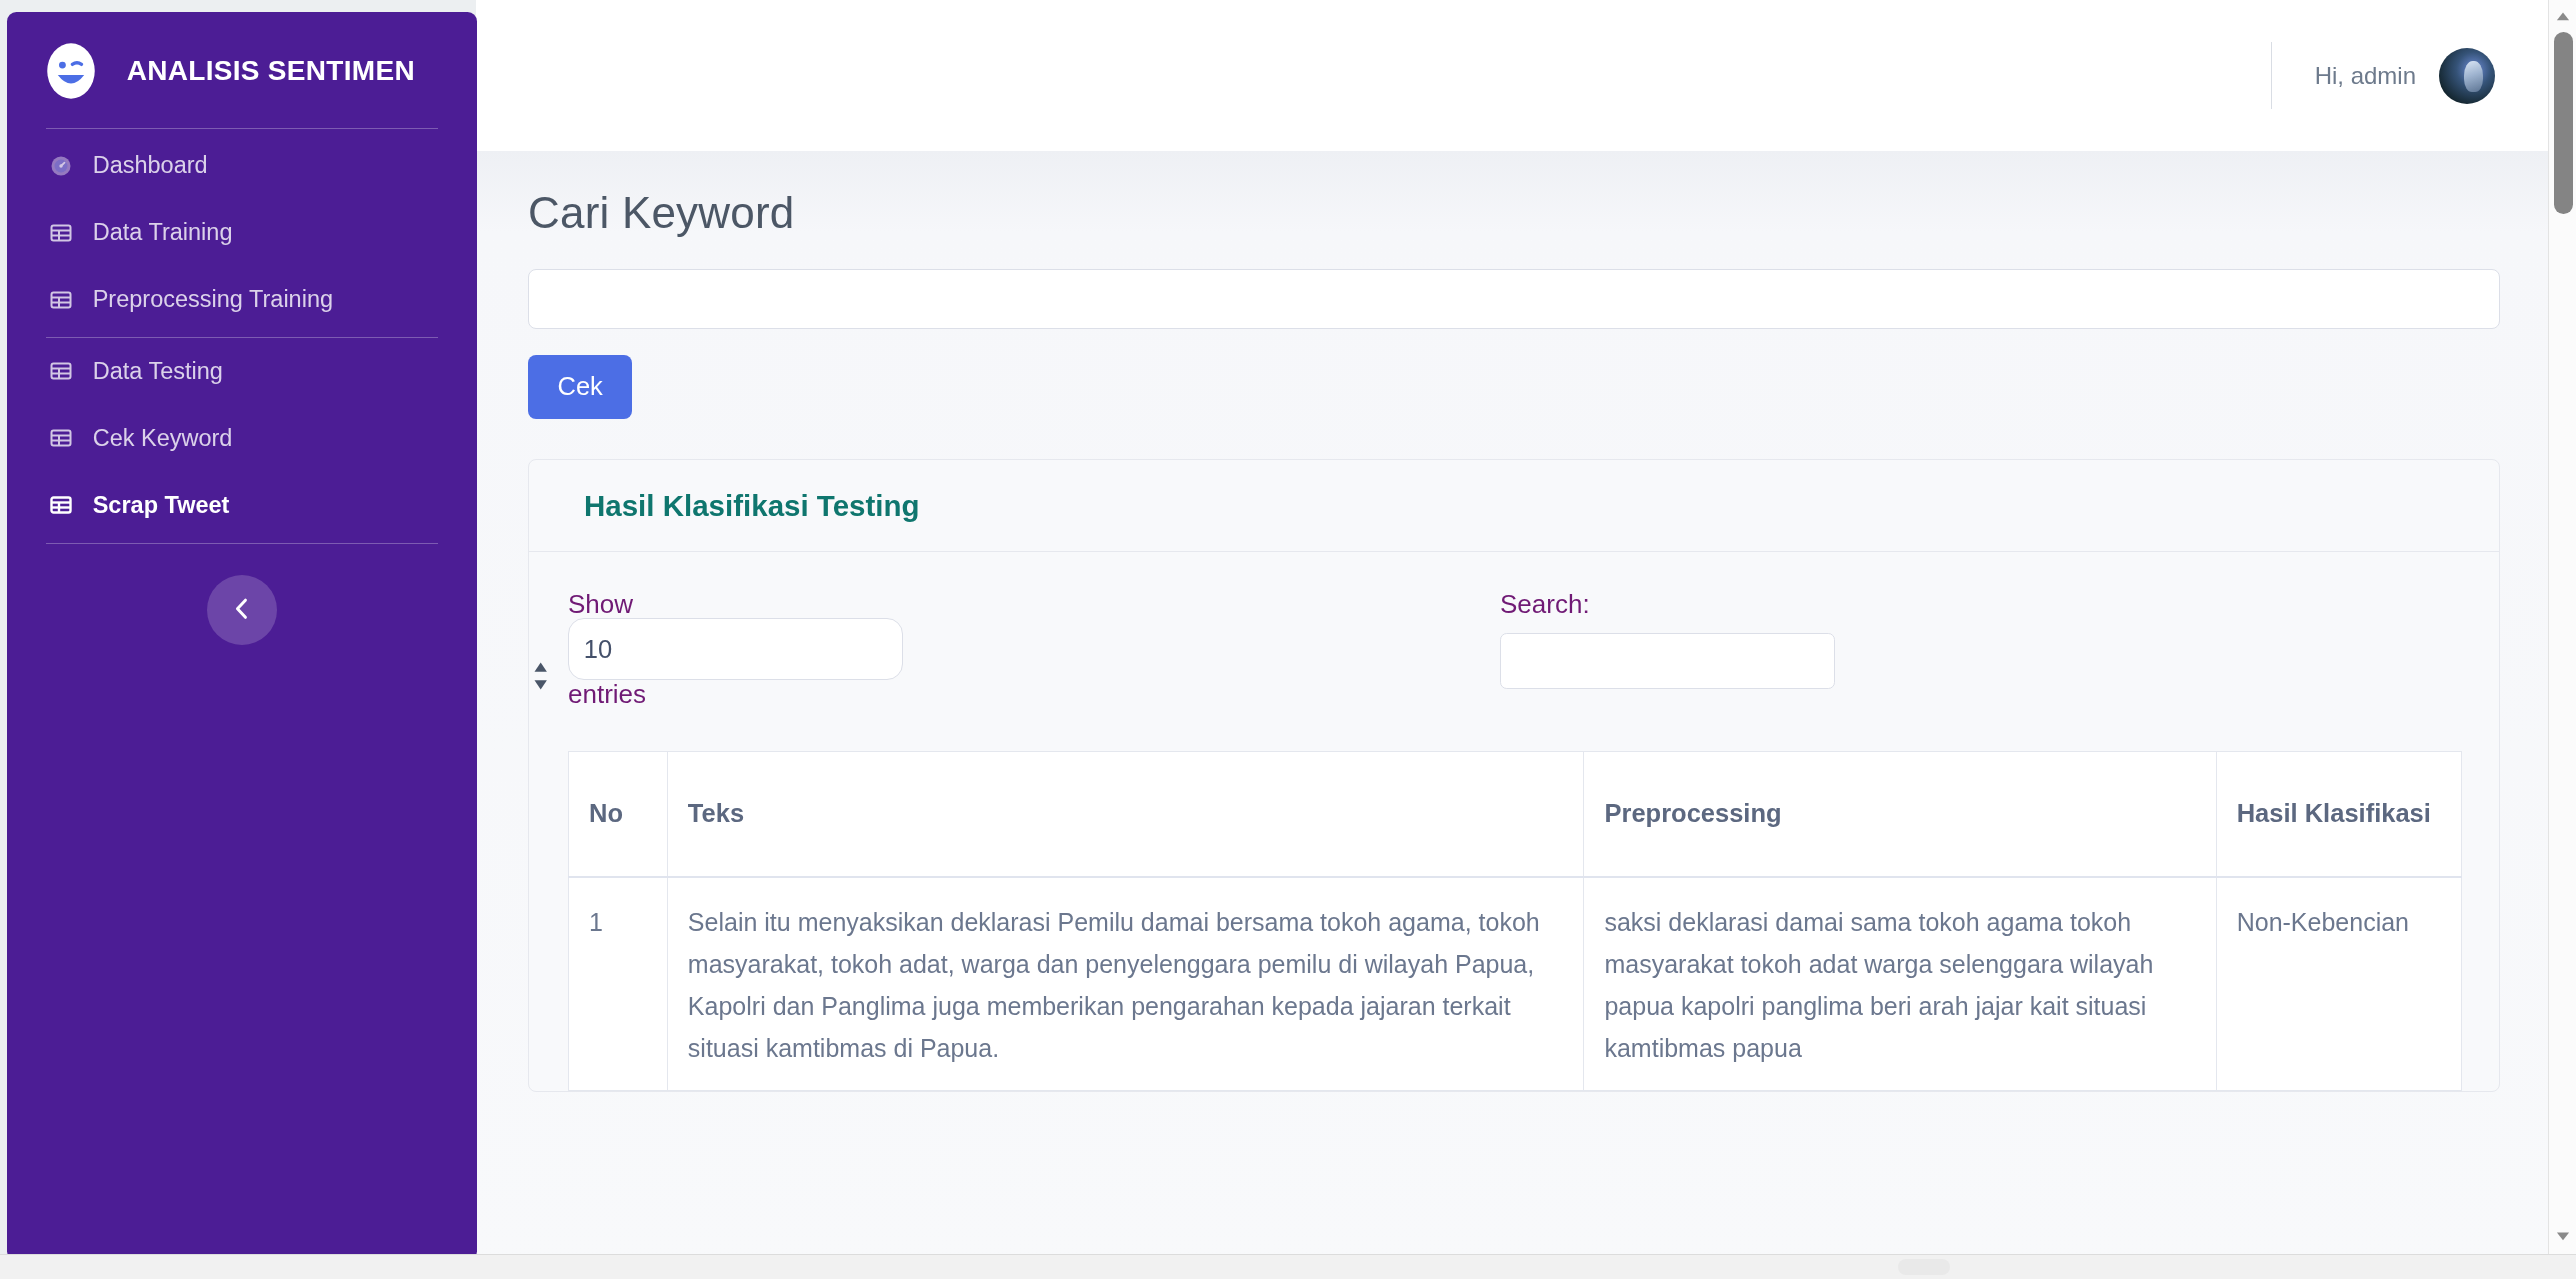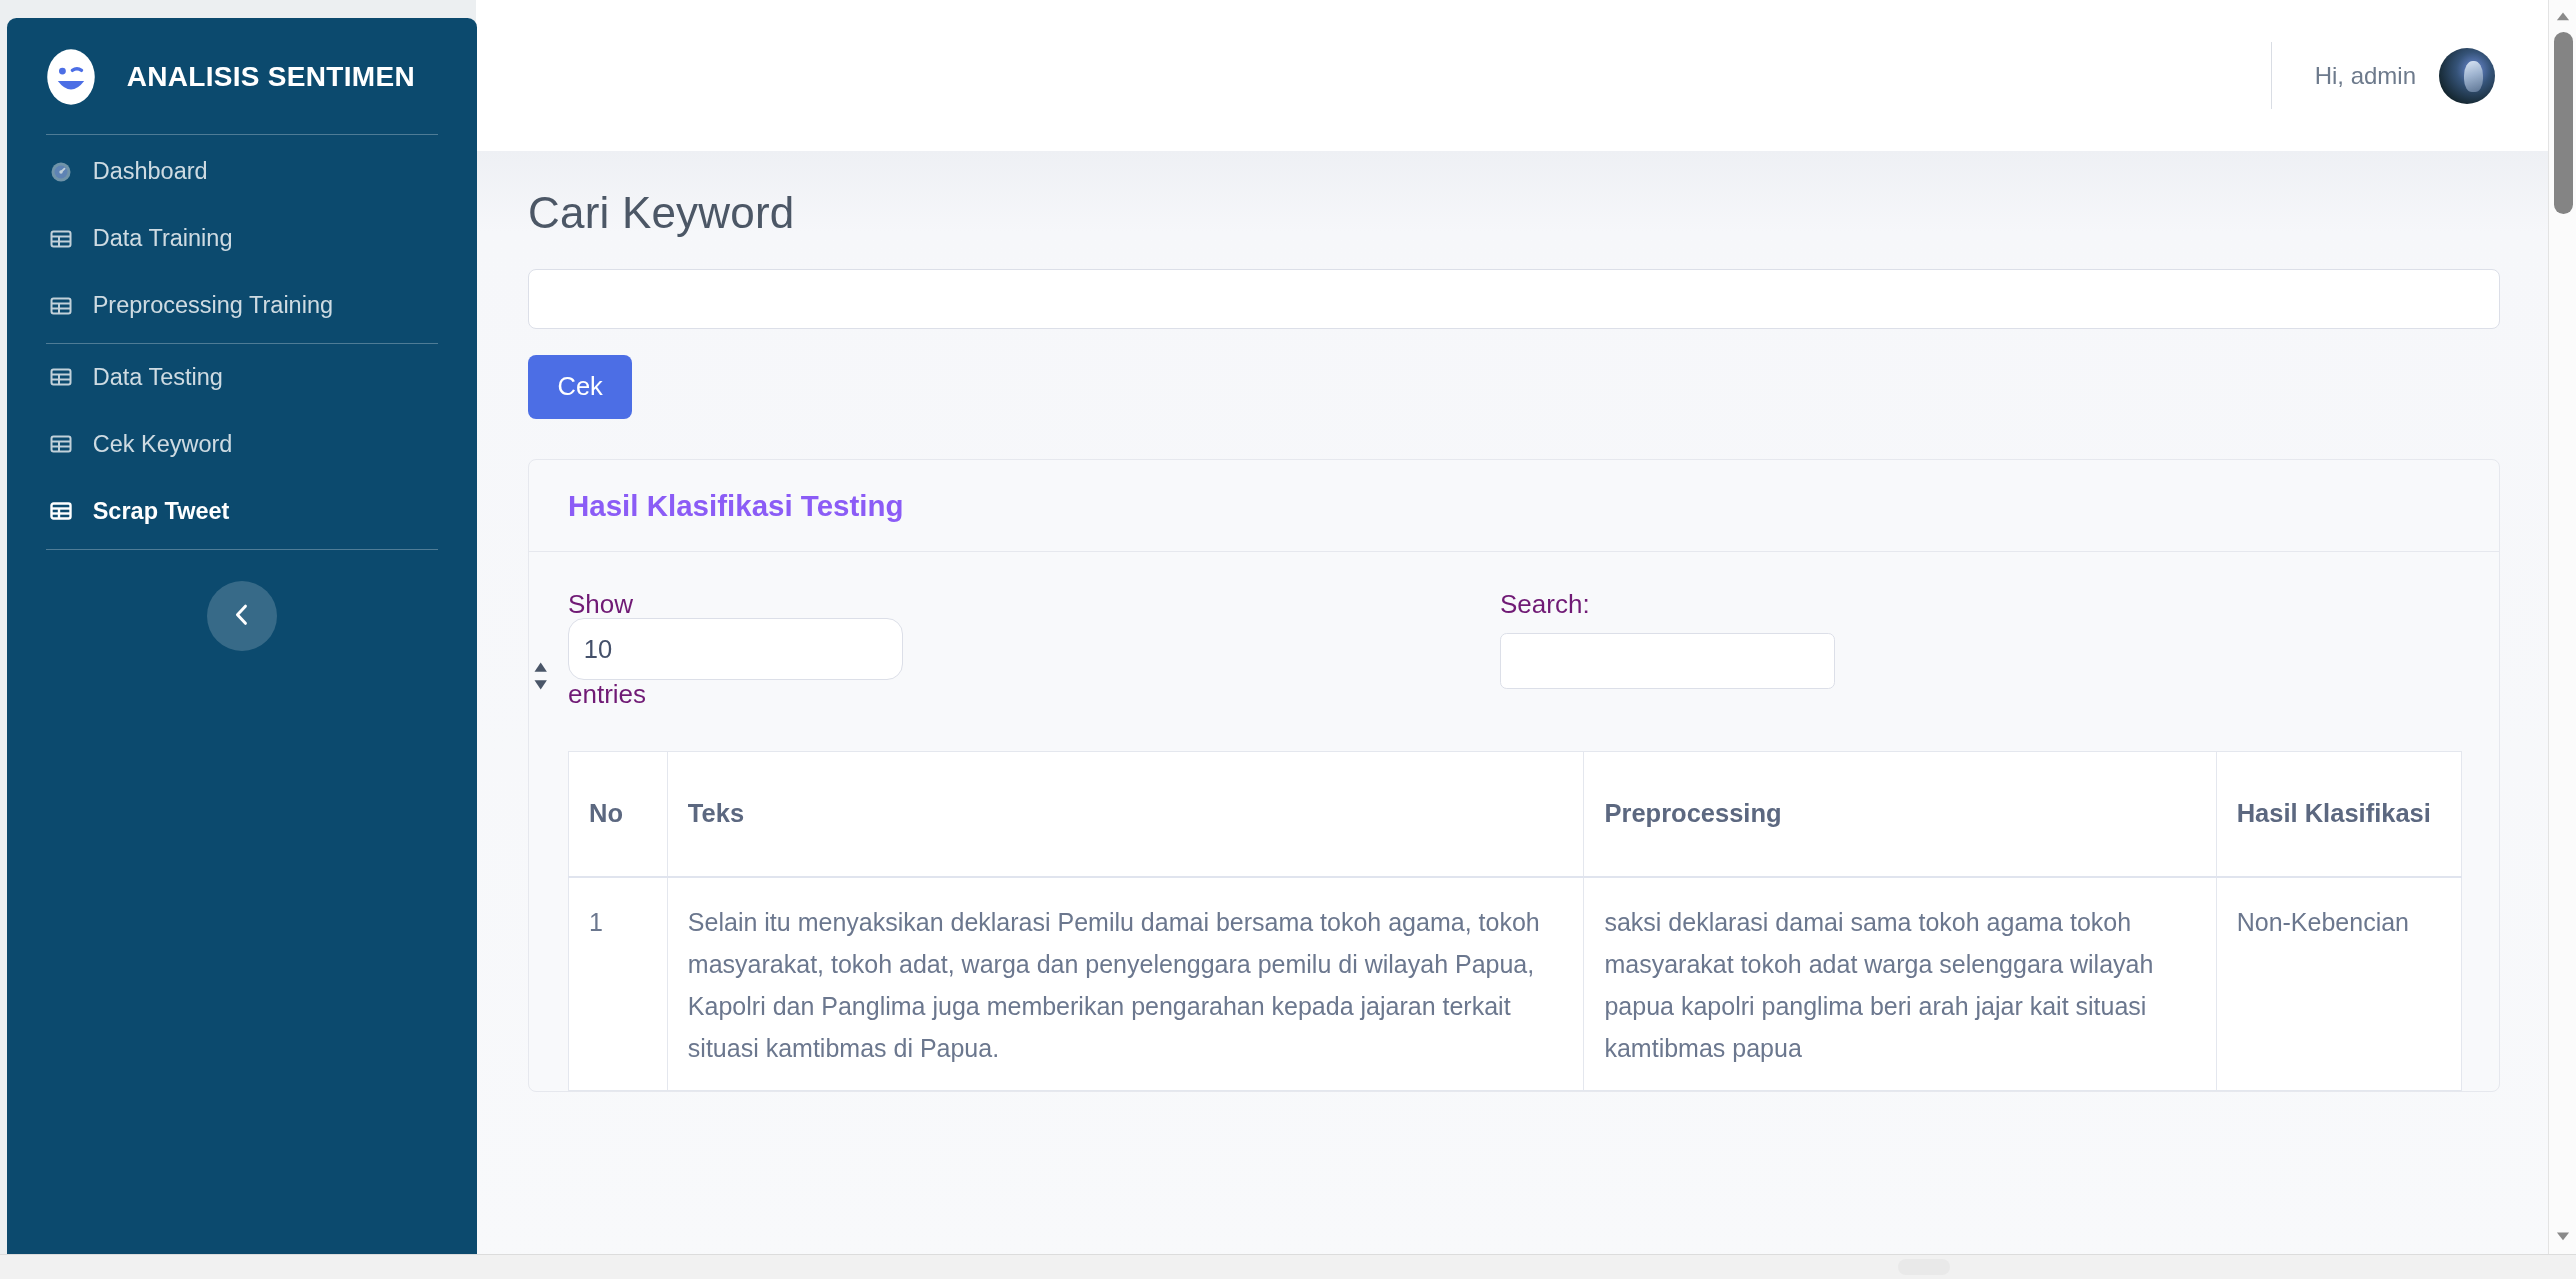--- a/index.html
+++ b/index.html
@@ -17,24 +17,24 @@
     width: 2576px;
     height: 1279px;
     background: #eceff1;
     overflow: hidden;
   }
 
   
   #sidebar {
     position: absolute;
     left: 6.7px;
-    top: 18px;
+    top: 12px;
     width: 470px;
     height: 1249px;
-    background: #0c4a6e;
+    background: #4c1d95;
     border-radius: 9.4px 9.4px 9.4px 9.4px;
     overflow: hidden;
     z-index: 5;
   }
 
   .brand {
     display: flex;
     align-items: center;
     gap: 23px;
     padding: 25.5px 31px 20px 31px;
@@ -203,23 +203,24 @@
     background: #f8f9fb;
     border: 0.7px solid #e6e8ee;
     border-radius: 8px;
     overflow: hidden;
   }
   .card-header {
     padding: 29.5px 0 28px 39px;
     border-bottom: 0.7px solid #e6e8ee;
   }
   .card-title {
-    color: #8b5cf6;
+    color: #0f766e;
     font-size: 29.5px;
     font-weight: bold;
+    margin-left: 16px;
   }
   .card-body {
     padding: 38px 39px 0 39px;
   }
 
   .dt-controls {
     display: flex;
     align-items: flex-start;
     justify-content: flex-start;
     position: relative;

